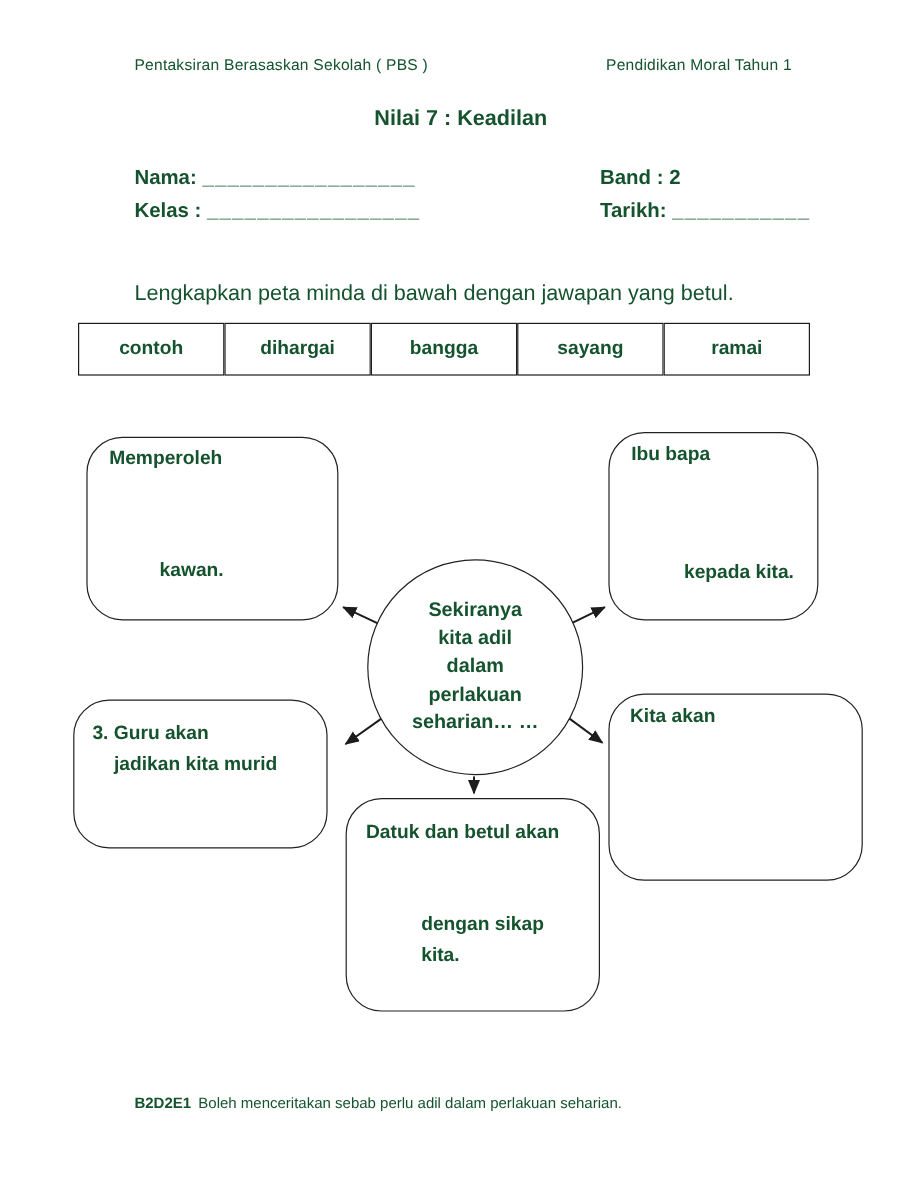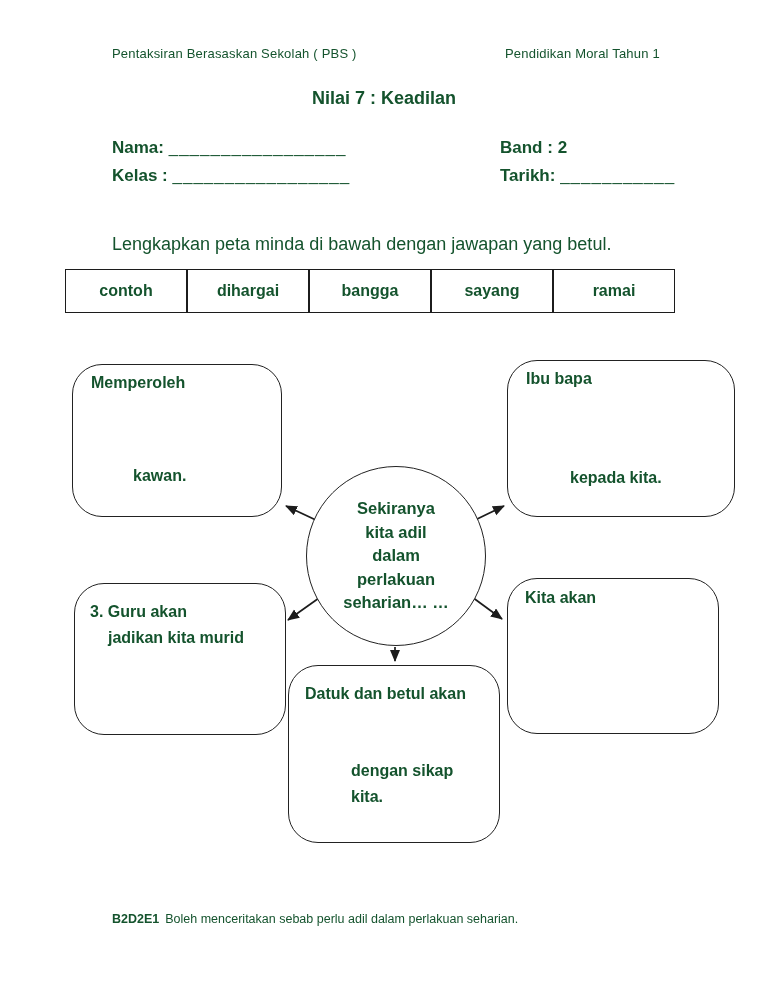--- a/index.html
+++ b/index.html
@@ -4,21 +4,21 @@
 <style>
   html,body{margin:0;padding:0;background:#ffffff;}
   .page{
     position:relative;width:768px;height:994px;background:#ffffff;
     font-family:"Liberation Sans", sans-serif;color:#14532d;overflow:hidden;
   }
   .abs{position:absolute;}
   .hdr{font-size:13px;letter-spacing:.2px;}
   .title{left:0;right:0;top:88px;text-align:center;font-size:18px;font-weight:bold;}
   .field{font-size:17px;font-weight:bold;white-space:nowrap;}
-  .blank{font-weight:normal;letter-spacing:1px;}
+  .blank{font-weight:bold;letter-spacing:1px;}
   .instruction{left:112px;top:234px;font-size:18px;font-weight:normal;}
   .wordrow{left:65px;top:269px;display:flex;}
   .wordbox{
     width:122px;height:44px;border:1.6px solid #1c1c1c;background:#fff;
     display:flex;align-items:center;justify-content:center;
     font-size:16px;font-weight:bold;box-sizing:border-box;
   }
   .mmbox{
     border:1.7px solid #222;border-radius:30px;background:#fff;
     box-sizing:border-box;font-size:16px;font-weight:bold;
@@ -83,26 +83,26 @@
     <line x1="319" y1="598" x2="288" y2="620" stroke="#1c1c1c" stroke-width="1.7" marker-end="url(#ah)"></line>
     <line x1="472" y1="597" x2="502" y2="619" stroke="#1c1c1c" stroke-width="1.7" marker-end="url(#ah)"></line>
     <line x1="395" y1="647" x2="395" y2="661" stroke="#1c1c1c" stroke-width="1.7" marker-end="url(#ah)"></line>
   </svg>
 
   <div class="abs mmbox" style="left:72px;top:364px;width:210px;height:153px;">
     <span class="l1" style="left:18px;top:9px;">Memperoleh</span>
     <span class="l2" style="left:60px;top:102px;">kawan.</span>
   </div>
 
-  <div class="abs mmbox" style="left:507px;top:360px;width:228px;height:157px;">
+  <div class="abs mmbox" style="left:507px;top:360px;width:175px;height:157px;">
     <span class="l1" style="left:18px;top:9px;">Ibu bapa</span>
     <span class="l2" style="left:62px;top:108px;">kepada kita.</span>
   </div>
 
-  <div class="abs mmbox" style="left:74px;top:583px;width:212px;height:152px;">
+  <div class="abs mmbox" style="left:61px;top:583px;width:212px;height:124px;">
     <span class="l1" style="left:15px;top:19px;">3. Guru akan</span>
     <span class="l2" style="left:33px;top:45px;">jadikan kita murid</span>
   </div>
 
   <div class="abs mmbox" style="left:507px;top:578px;width:212px;height:156px;">
     <span class="l1" style="left:17px;top:10px;">Kita akan</span>
   </div>
 
   <div class="abs mmbox" style="left:288px;top:665px;width:212px;height:178px;">
     <span class="l1" style="left:16px;top:19px;">Datuk dan betul akan</span>

